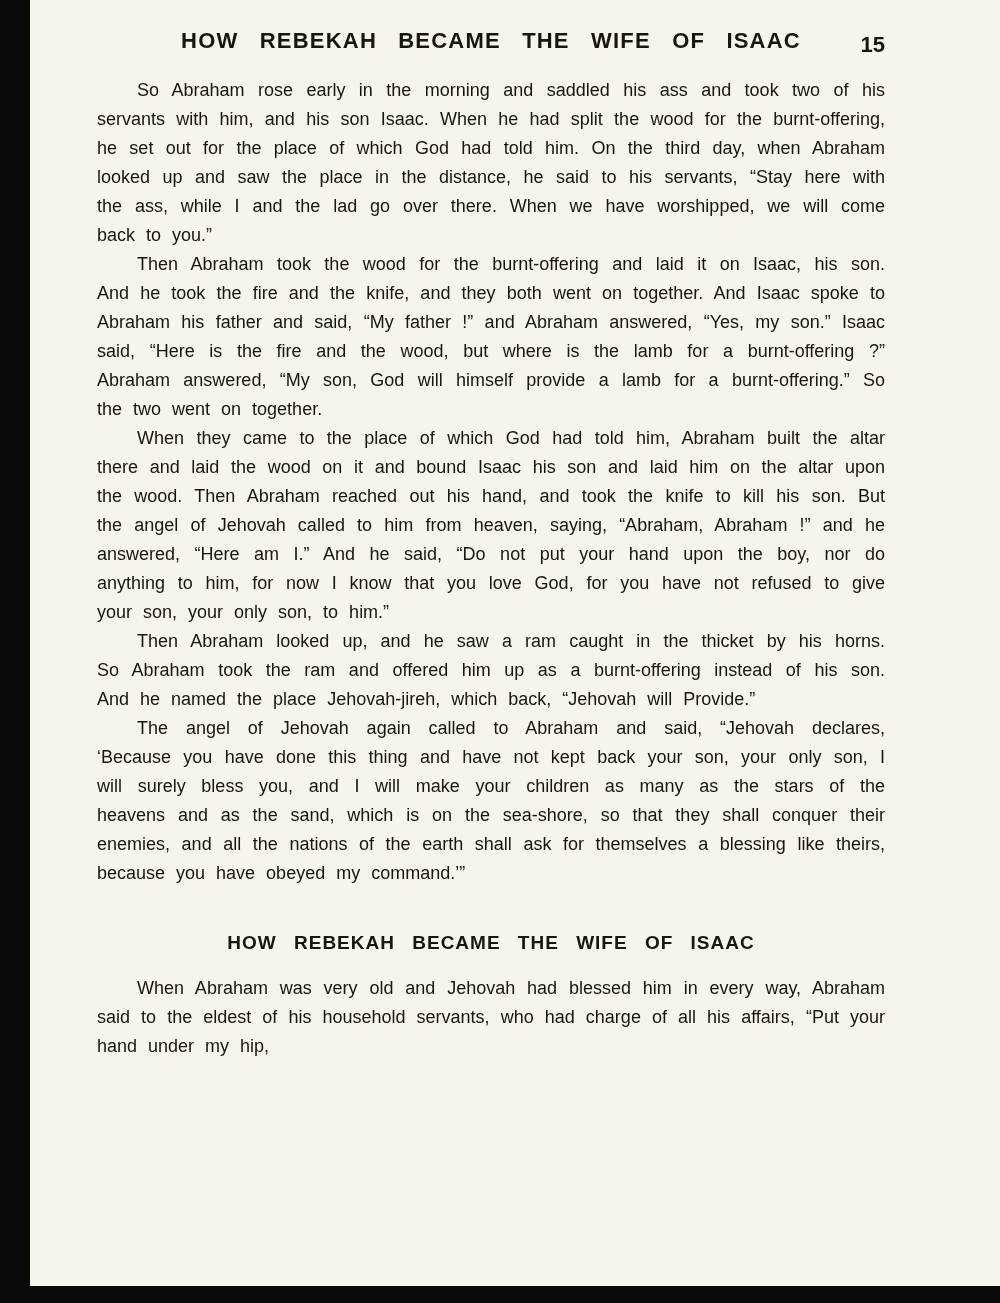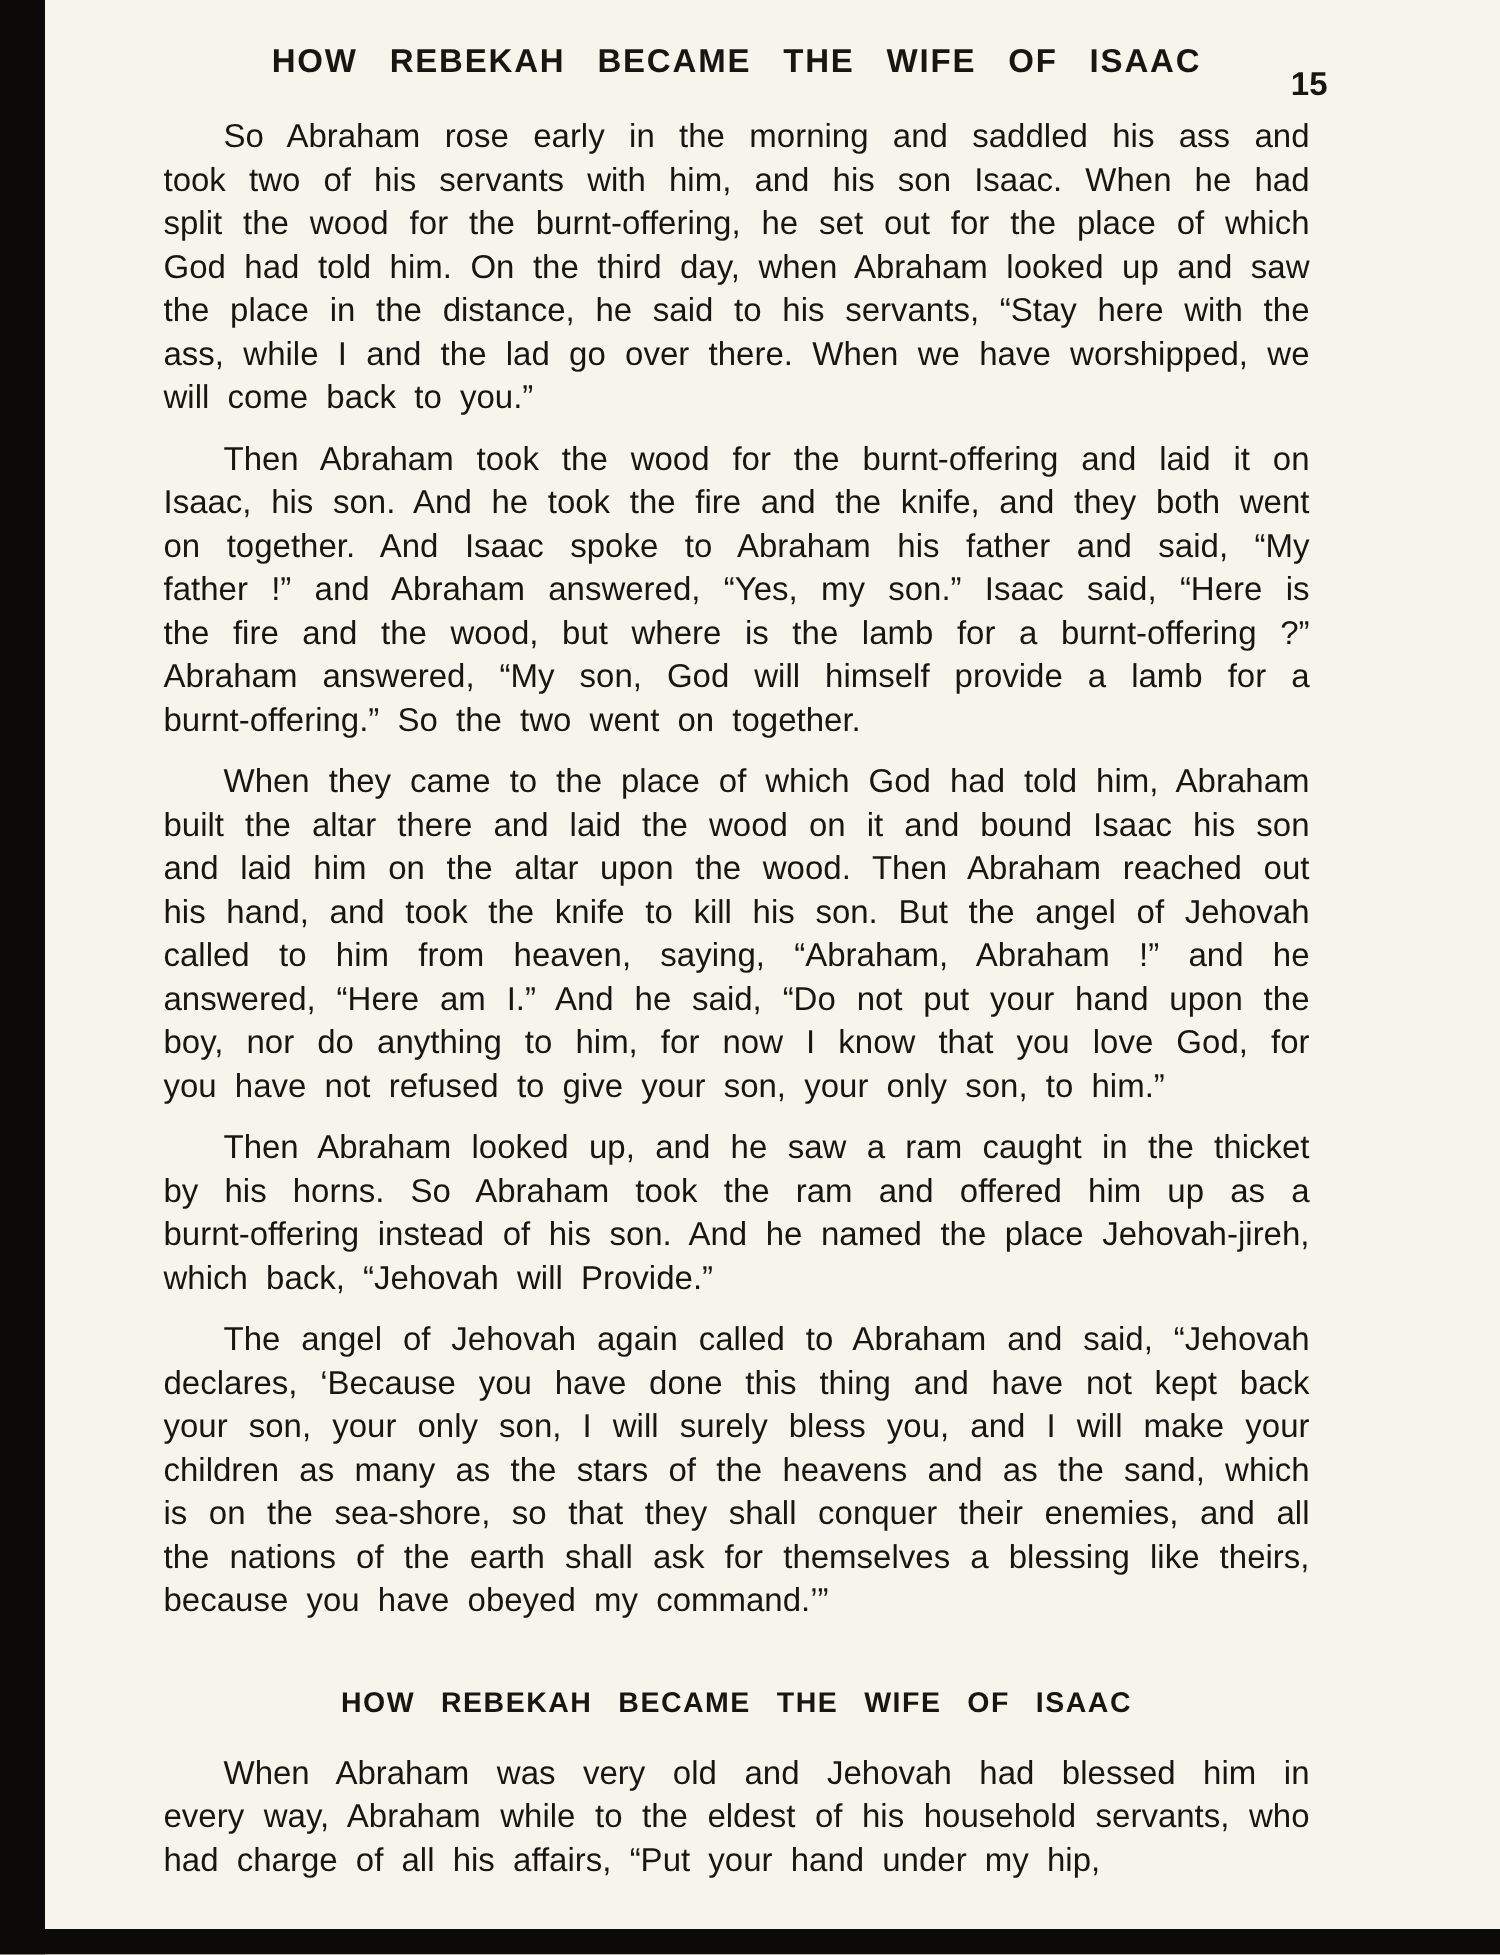--- a/index.html
+++ b/index.html
@@ -49,27 +49,27 @@
     font-weight: 700;
     font-size: 22px;
     letter-spacing: 1.2px;
     word-spacing: 14px;
     margin: 0 0 22px 0;
     white-space: nowrap;
   }
   .rh-page {
     position: absolute;
     right: 0;
-    top: 15px;
+    top: 4px;
     letter-spacing: 0;
     word-spacing: 0;
   }
   .par {
-    margin: 12px;
-    font-size: 22px;
+    margin: 0;
+    font-size: 18px;
     line-height: 29px;
     text-align: justify;
     text-indent: 40px;
     word-spacing: 6px;
   }
   .section-heading {
     margin: 44px 0 20px 0;
     text-align: center;
     font-weight: 700;
     font-size: 19px;
@@ -92,19 +92,19 @@
     </header>
 
     <p class="par">So Abraham rose early in the morning and saddled his ass and took two of his servants with him, and his son Isaac. When he had split the wood for the burnt-offering, he set out for the place of which God had told him. On the third day, when Abraham looked up and saw the place in the distance, he said to his servants, “Stay here with the ass, while I and the lad go over there. When we have worshipped, we will come back to you.”</p>
     <p class="par">Then Abraham took the wood for the burnt-offering and laid it on Isaac, his son. And he took the fire and the knife, and they both went on together. And Isaac spoke to Abraham his father and said, “My father !” and Abraham answered, “Yes, my son.” Isaac said, “Here is the fire and the wood, but where is the lamb for a burnt-offering ?” Abraham answered, “My son, God will himself provide a lamb for a burnt-offering.” So the two went on together.</p>
     <p class="par">When they came to the place of which God had told him, Abraham built the altar there and laid the wood on it and bound Isaac his son and laid him on the altar upon the wood. Then Abraham reached out his hand, and took the knife to kill his son. But the angel of Jehovah called to him from heaven, saying, “Abraham, Abraham !” and he answered, “Here am I.” And he said, “Do not put your hand upon the boy, nor do anything to him, for now I know that you love God, for you have not refused to give your son, your only son, to him.”</p>
     <p class="par">Then Abraham looked up, and he saw a ram caught in the thicket by his horns. So Abraham took the ram and offered him up as a burnt-offering instead of his son. And he named the place Jehovah-jireh, which back, “Jehovah will Provide.”</p>
     <p class="par">The angel of Jehovah again called to Abraham and said, “Jehovah declares, ‘Because you have done this thing and have not kept back your son, your only son, I will surely bless you, and I will make your children as many as the stars of the heavens and as the sand, which is on the sea-shore, so that they shall conquer their enemies, and all the nations of the earth shall ask for themselves a blessing like theirs, because you have obeyed my command.’”</p>
 
     <h2 class="section-heading">HOW REBEKAH BECAME THE WIFE OF ISAAC</h2>
 
-    <p class="par">When Abraham was very old and Jehovah had blessed him in every way, Abraham while to the eldest of his household servants, who had charge of all his affairs, “Put your hand under my hip,</p>
+    <p class="par">When Abraham was very old and Jehovah had blessed him in every way, Abraham said to the eldest of his household servants, who had charge of all his affairs, “Put your hand under my hip,</p>
 
   </div>
 
   <div class="scan-edge scan-edge-bottom"></div>
 
 </div>
 
 </body></html>

